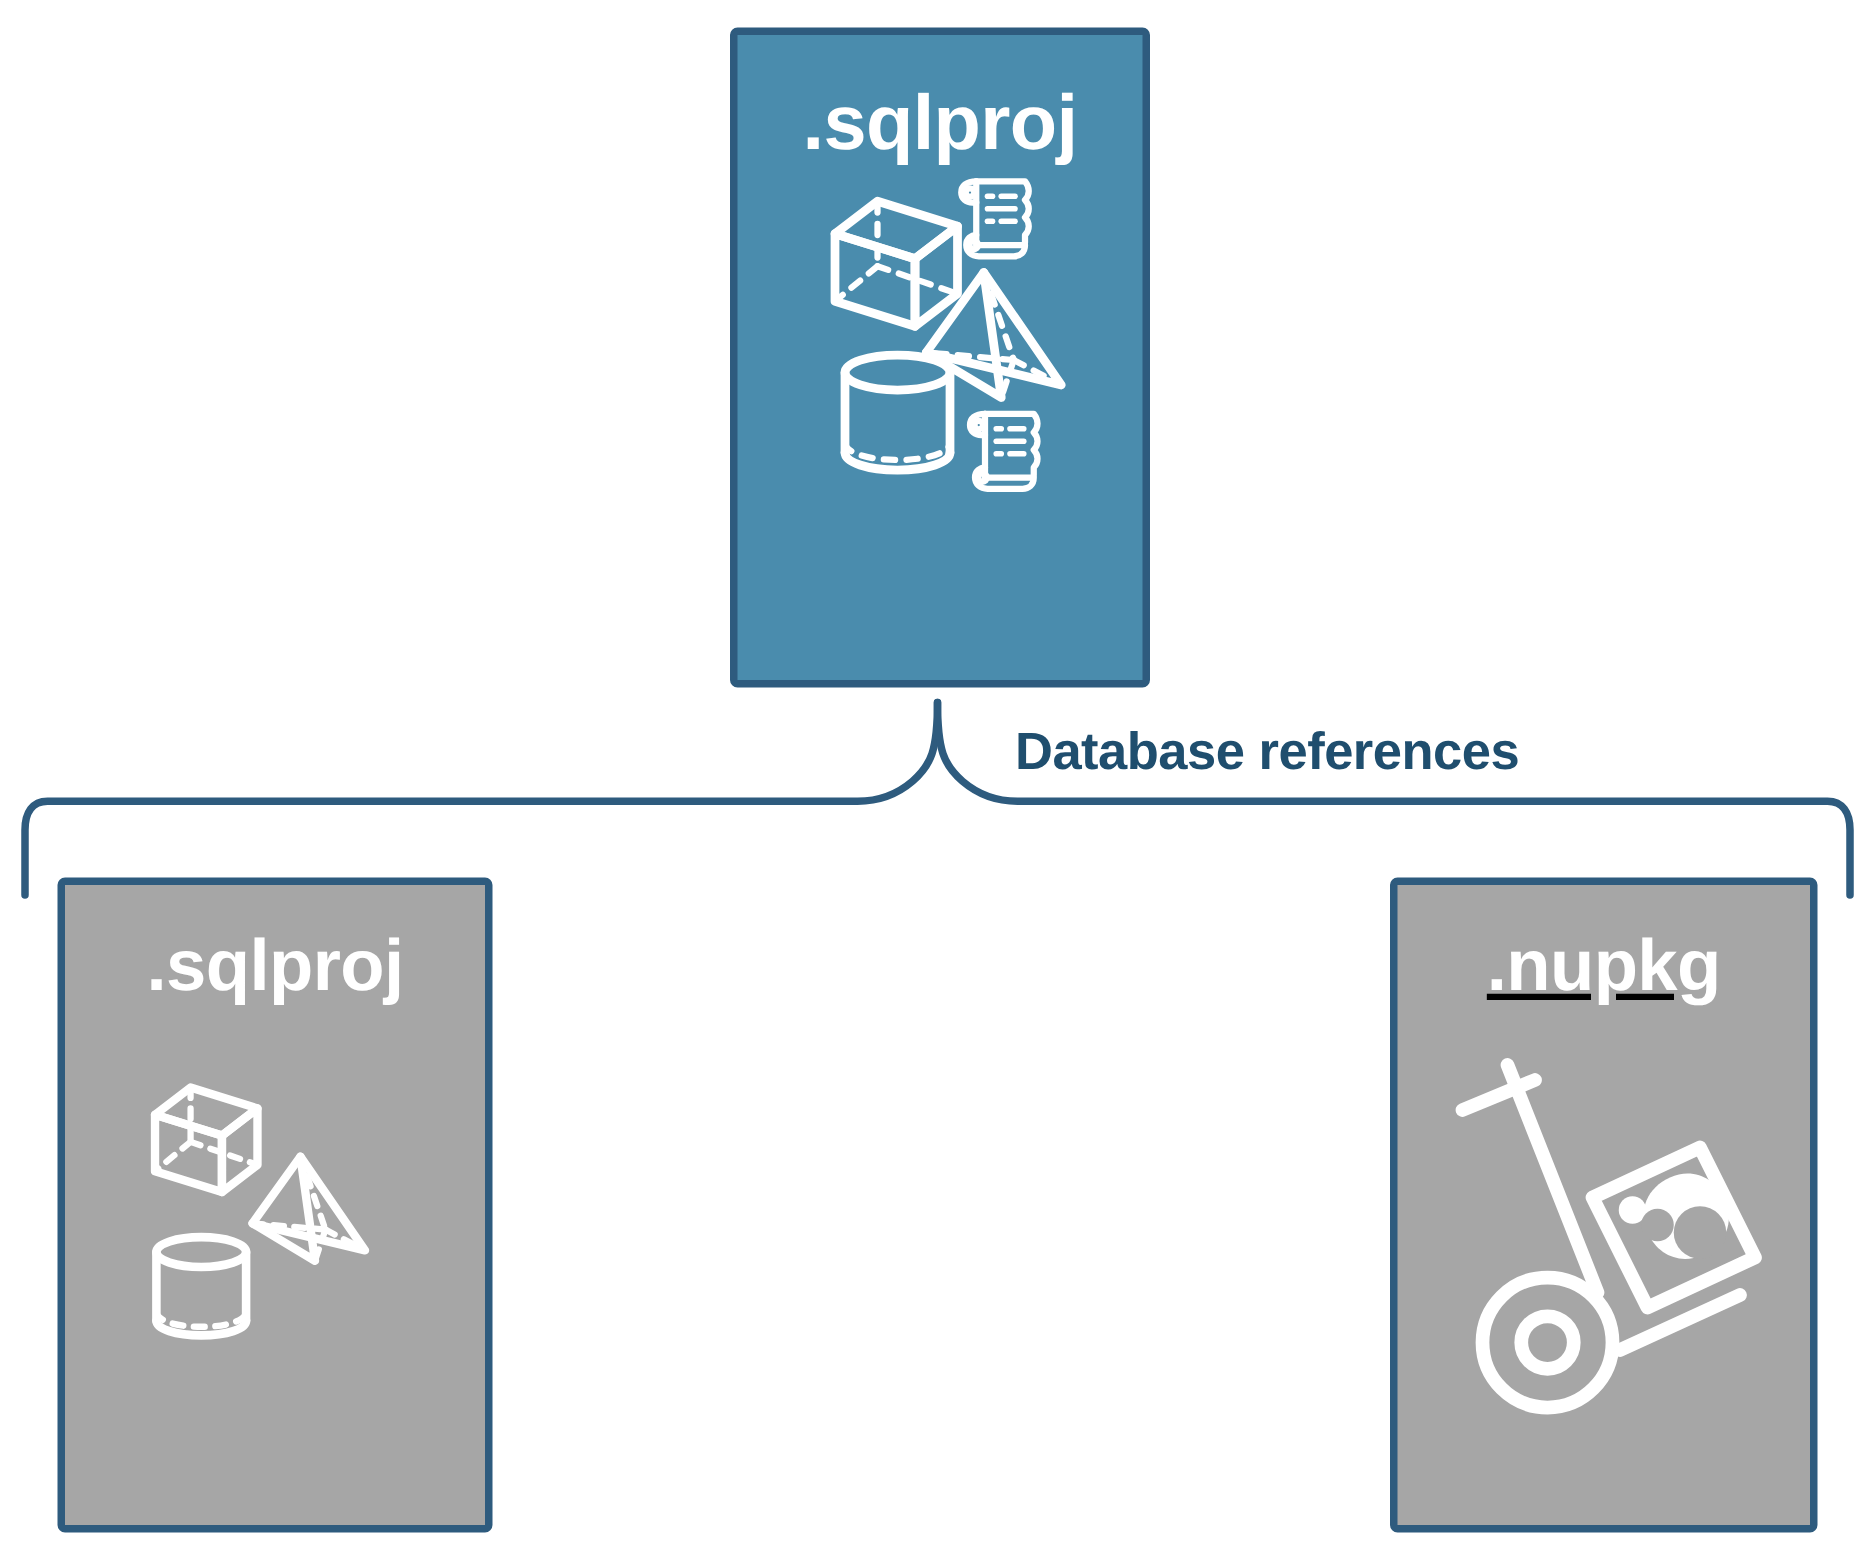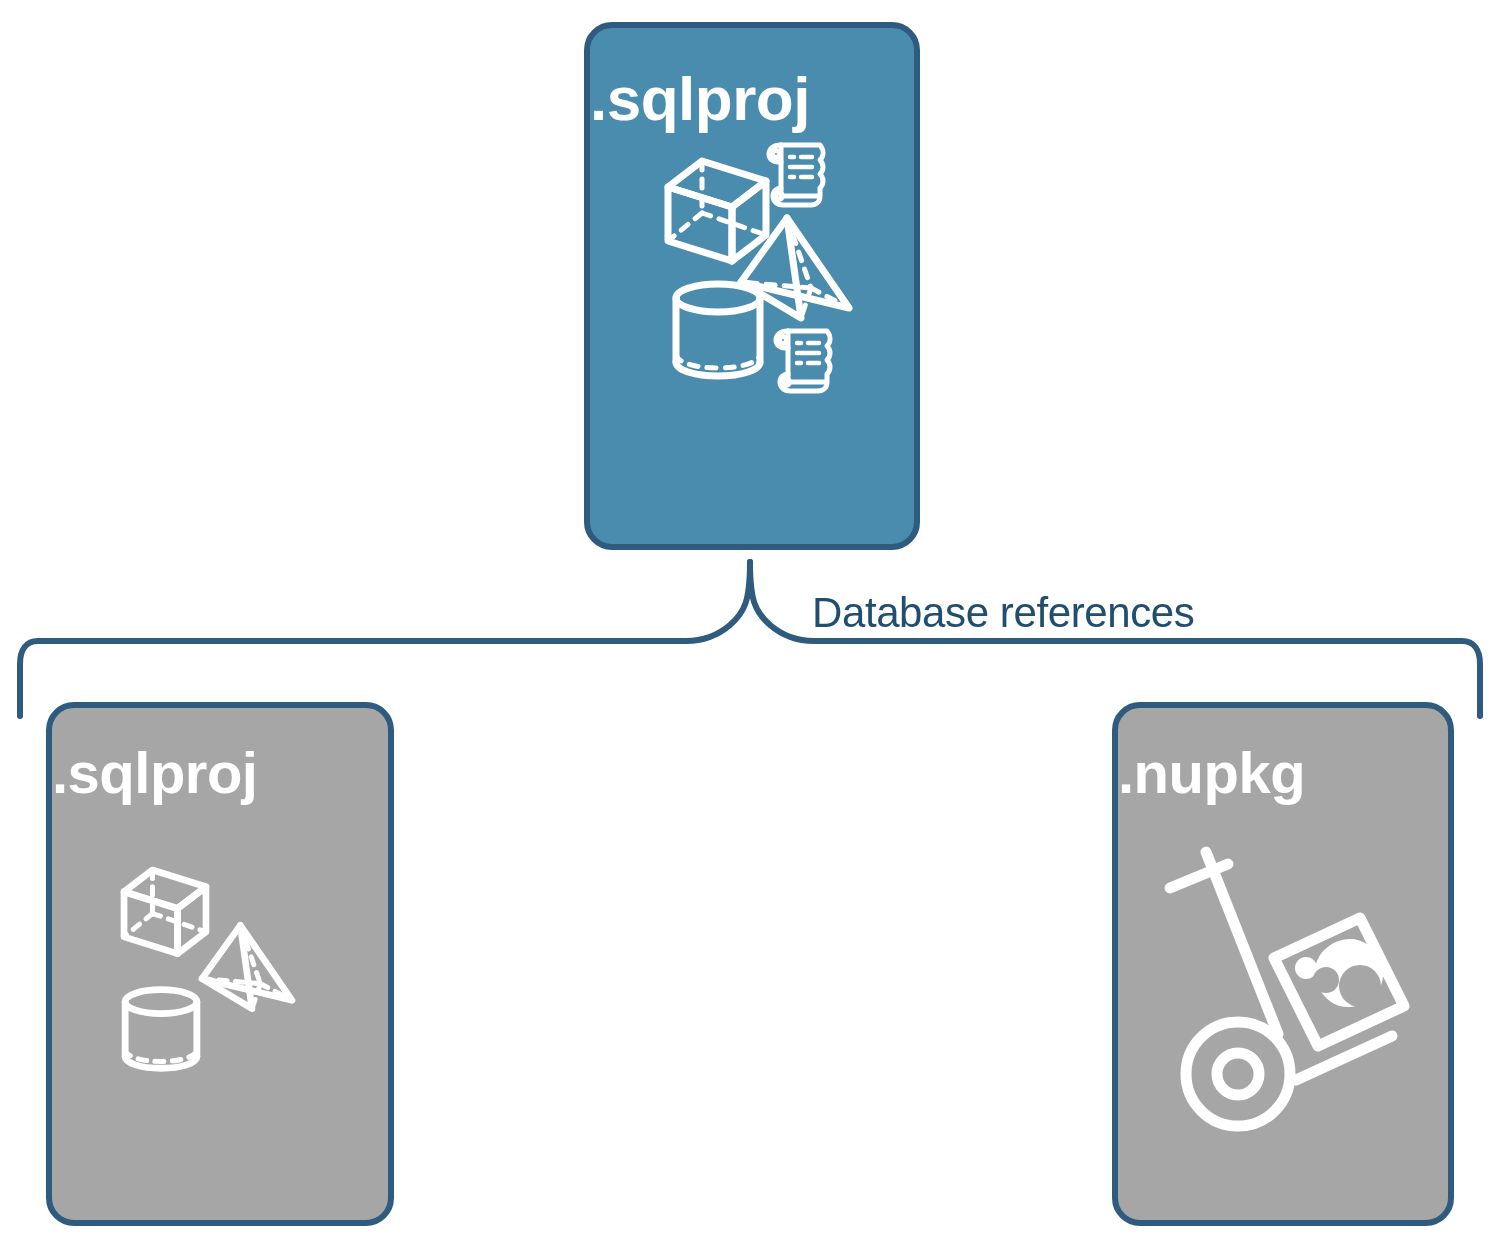--- a/index.html
+++ b/index.html
@@ -16,23 +16,24 @@
   }
   #stage {
     position: absolute;
     inset: 0;
     width: 1500px;
     height: 1250px;
   }
   .node {
     position: absolute;
     box-sizing: border-box;
-    border-radius: 28px;
+    border-radius: 6px;
     display: flex;
     flex-direction: column;
+    align-items: center;
   }
   .node-title {
     color: #ffffff;
     font-family: "Liberation Sans", sans-serif;
     font-weight: bold;
     letter-spacing: -0.5px;
     line-height: 1;
     white-space: nowrap;
     user-select: none;
   }
@@ -49,21 +50,21 @@
     margin-top: 40px;
   }
   .node-ref {
     background: #a6a6a6;
     border: 6px solid #2e5b7e;
     top: 702px;
     height: 524px;
   }
   #node-sqlproj-ref { left: 46px;  width: 348px; }
   #node-dacpac-ref  { left: 580px; width: 340px; }
-  #node-nupkg-ref   { left: 1112px; width: 342px; }
+  #node-nupkg-ref   { left: 1112px; width: 342px; text-decoration: underline; }
   .node-ref .node-title {
     font-size: 58px;
     margin-top: 36px;
   }
   .icon-area {
     position: relative;
     flex: 1 1 auto;
     width: 100%;
   }
   .icon-svg { position: absolute; overflow: visible; }
@@ -74,26 +75,25 @@
     width: 1500px;
     height: 1250px;
     pointer-events: none;
   }
   #brace-label {
     position: absolute;
     left: 812px;
     top: 577px;
     color: #1f4e6e;
     font-family: "Liberation Sans", sans-serif;
-    font-weight: normal;
+    font-weight: bold;
     font-size: 42px;
     letter-spacing: -0.4px;
     white-space: nowrap;
     user-select: none;
-    margin-top: 12px;
   }
 </style>
 </head>
 <body>
 
 <div id="stage">
 
   <div class="node" id="node-root">
     <div class="node-title">.sqlproj</div>
 

